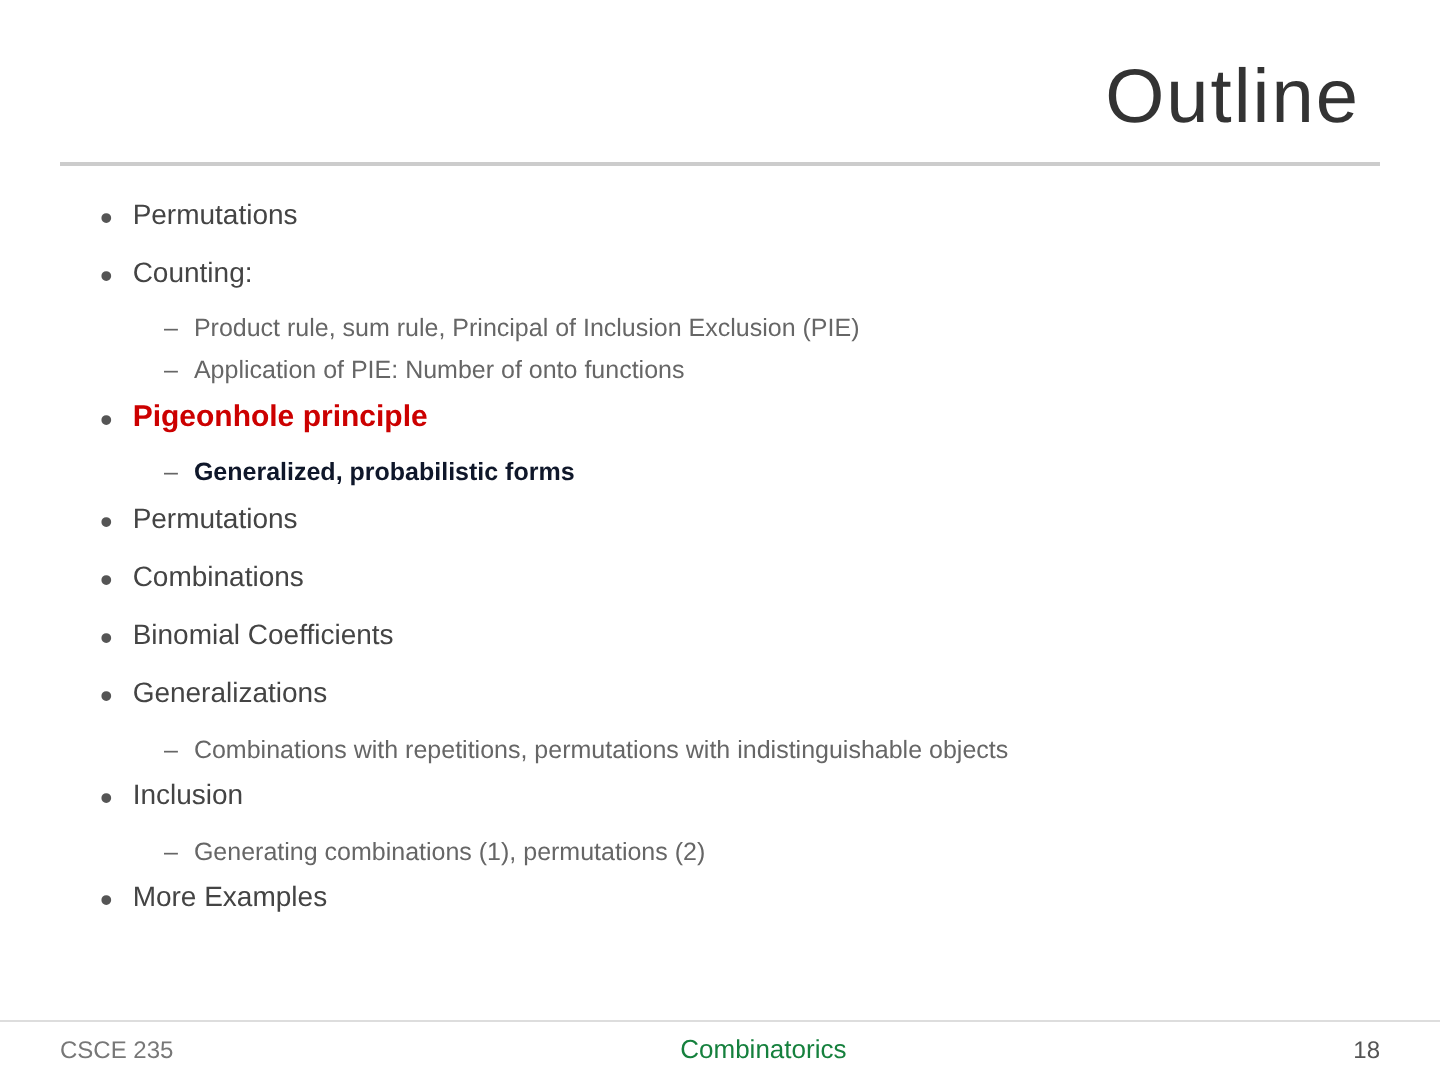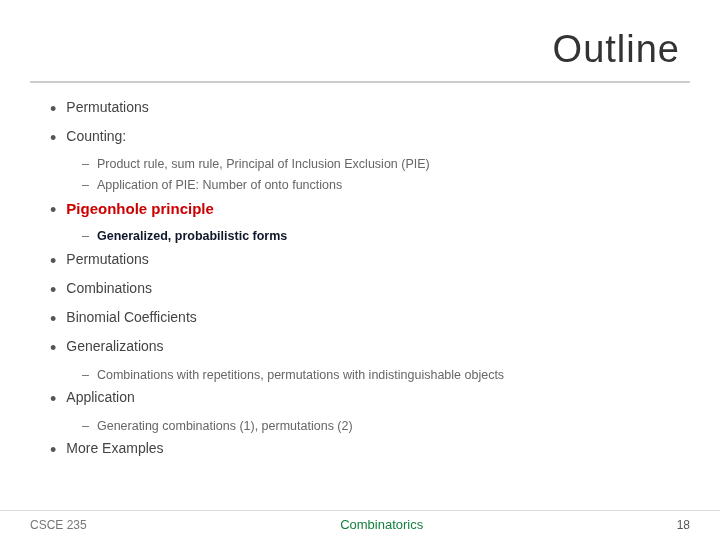--- a/index.html
+++ b/index.html
@@ -177,21 +177,21 @@
       </div>
       <div class="sub-bullet">
         <span class="sub-dash">–</span>
         <span class="sub-text">Combinations with repetitions, permutations with indistinguishable objects</span>
       </div>
     </div>
 
     <div class="bullet-group">
       <div class="bullet-main">
         <span class="bullet-dot">•</span>
-        <span class="bullet-text">Application</span>
+        <span class="bullet-text">Inclusion</span>
       </div>
       <div class="sub-bullet">
         <span class="sub-dash">–</span>
         <span class="sub-text">Generating combinations (1), permutations (2)</span>
       </div>
     </div>
 
     <div class="bullet-group">
       <div class="bullet-main">
         <span class="bullet-dot">•</span>

